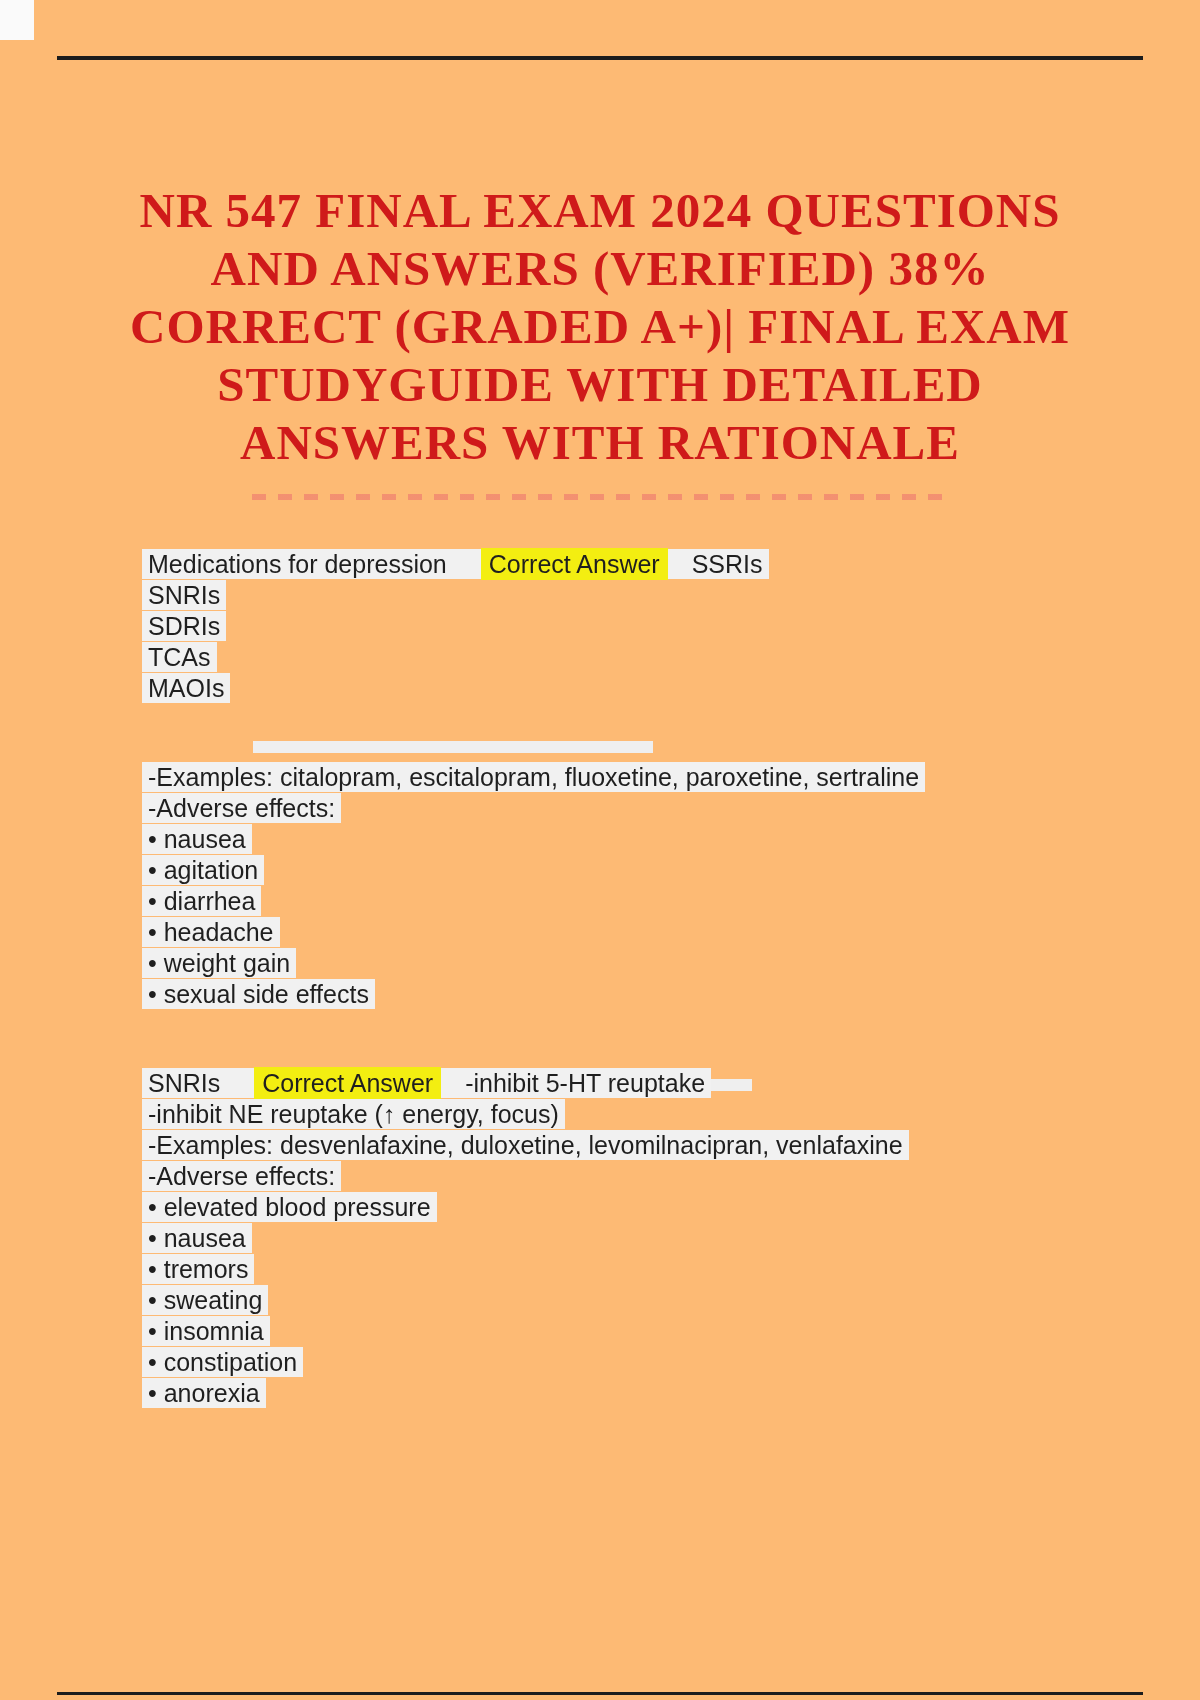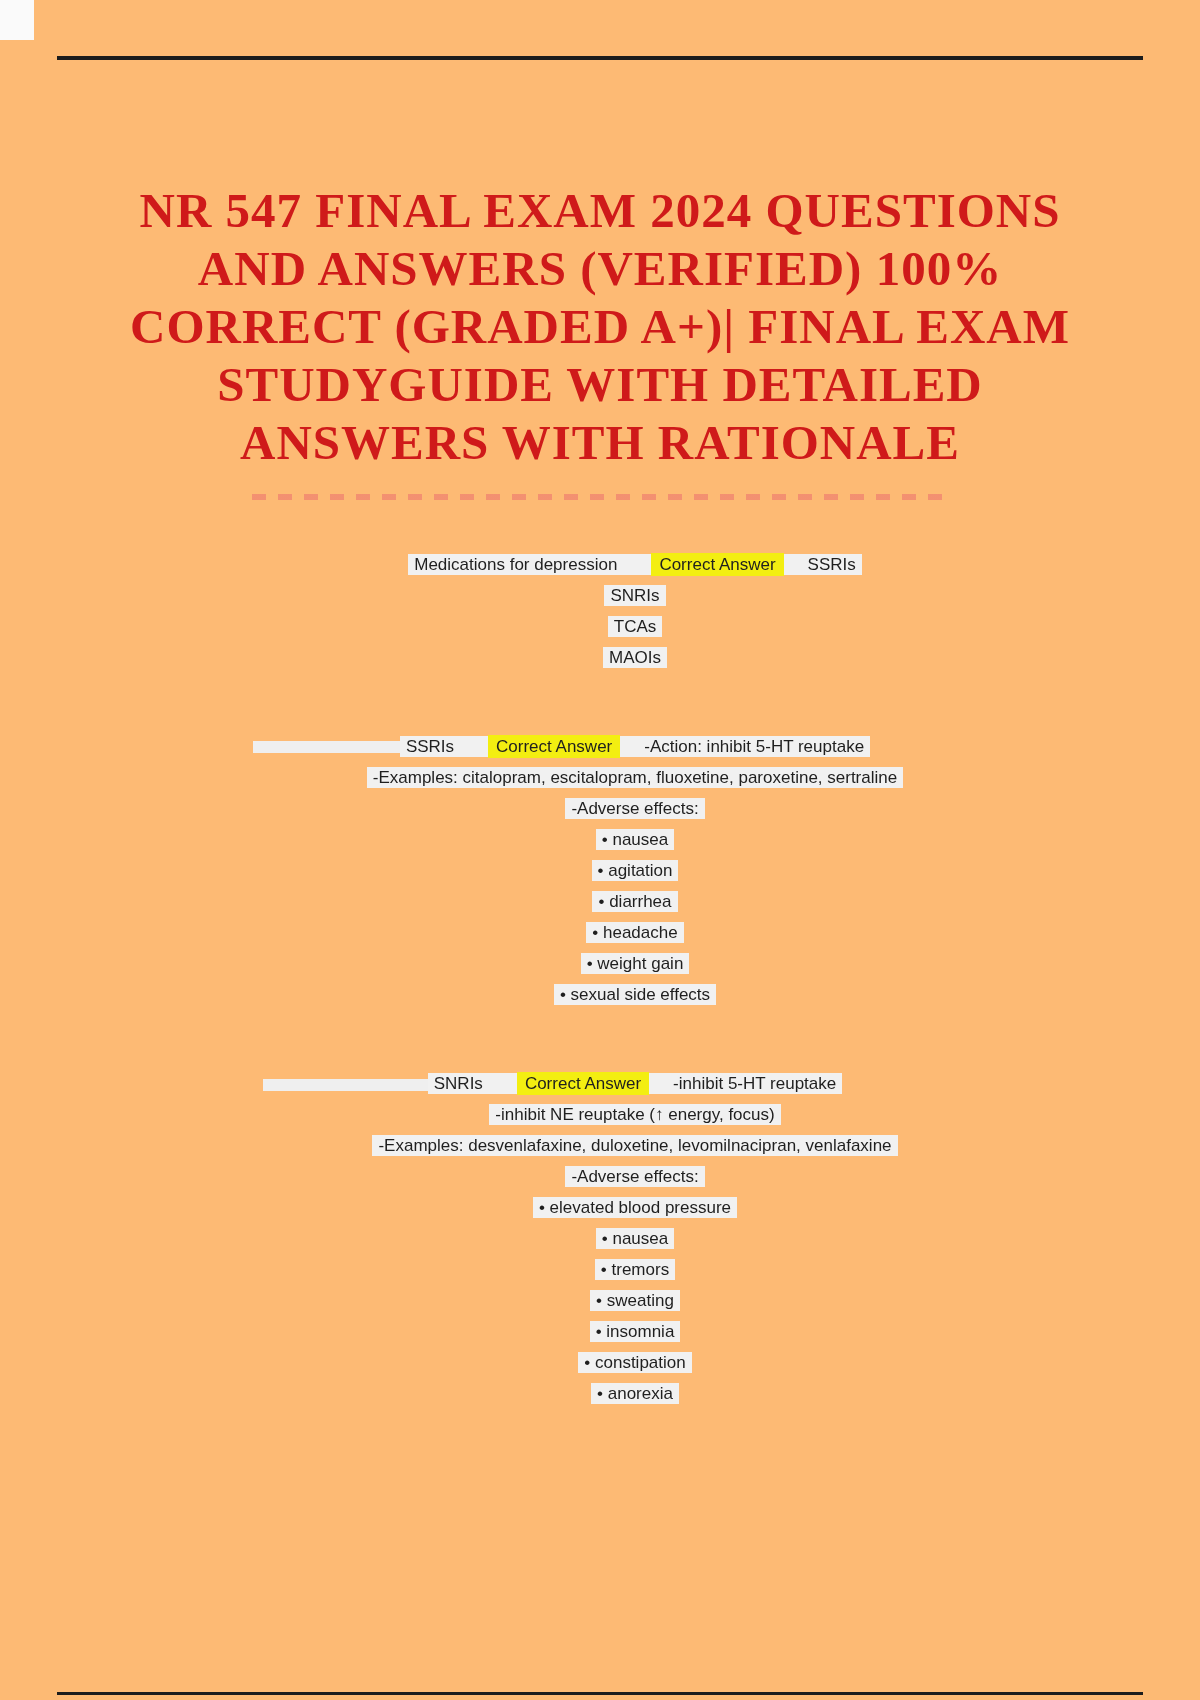--- a/index.html
+++ b/index.html
@@ -69,24 +69,23 @@
   }
   .ga-1 { top: 741px; left: 253px; width: 400px; }
   .ga-2 { top: 1079px; left: 263px; width: 210px; }
   .ga-3 { top: 1079px; left: 492px; width: 260px; }
 
   .body-text {
     position: absolute;
     top: 549px;
     left: 148px;
     width: 980px;
-    font-size: 17px;
+    font-size: 25px;
     line-height: 31px;
     color: var(--text-color, #1f1f1f);
-    text-align: center;
   }
   .qa-block { margin: 0 0 58px 0; }
   .qa-block:last-child { margin-bottom: 0; }
   .line { display: block; }
   .bg {
     background: var(--line-bg, #f1f1f1);
     padding: 1px 6px;
     margin-left: -6px;
   }
   .ca {
@@ -101,40 +100,40 @@
 <body>
 
 <div class="page" style="--title-color: #cf1a1a; --hl-yellow: #f3ee11; --line-bg: #f1f1f1; --text-color: #1f1f1f; --rule-color: #1c1c1c;">
 
   <div class="corner-artifact"></div>
 
   <div class="rule rule-top"></div>
 
   <h1 class="title">
     <span class="title-line">NR 547 FINAL EXAM 2024 QUESTIONS</span>
-    <span class="title-line">AND ANSWERS (VERIFIED) 100%</span>
+    <span class="title-line">AND ANSWERS (VERIFIED) 38%</span>
     <span class="title-line">CORRECT (GRADED A+)| FINAL EXAM</span>
     <span class="title-line">STUDYGUIDE WITH DETAILED</span>
     <span class="title-line">ANSWERS WITH RATIONALE</span>
   </h1>
 
   <div class="red-artifact"></div>
   <div class="gray-artifact ga-1"></div>
   <div class="gray-artifact ga-2"></div>
   <div class="gray-artifact ga-3"></div>
 
   <div class="body-text" id="qa-container">
       <div class="qa-block">
         <div class="line"><span class="bg"><span>Medications for depression</span><span class="sp sp1"></span><span class="ca">Correct Answer</span><span class="sp sp2"></span><span>SSRIs</span></span></div>
         <div class="line"><span class="bg">SNRIs</span></div>
+        <div class="line"><span class="bg">SDRIs</span></div>
         <div class="line"><span class="bg">TCAs</span></div>
         <div class="line"><span class="bg">MAOIs</span></div>
       </div>
       <div class="qa-block">
-        <div class="line"><span class="bg"><span>SSRIs</span><span class="sp sp1"></span><span class="ca">Correct Answer</span><span class="sp sp2"></span><span>-Action: inhibit 5-HT reuptake</span></span></div>
         <div class="line"><span class="bg">-Examples: citalopram, escitalopram, fluoxetine, paroxetine, sertraline</span></div>
         <div class="line"><span class="bg">-Adverse effects:</span></div>
         <div class="line"><span class="bg">• nausea</span></div>
         <div class="line"><span class="bg">• agitation</span></div>
         <div class="line"><span class="bg">• diarrhea</span></div>
         <div class="line"><span class="bg">• headache</span></div>
         <div class="line"><span class="bg">• weight gain</span></div>
         <div class="line"><span class="bg">• sexual side effects</span></div>
       </div>
       <div class="qa-block">

